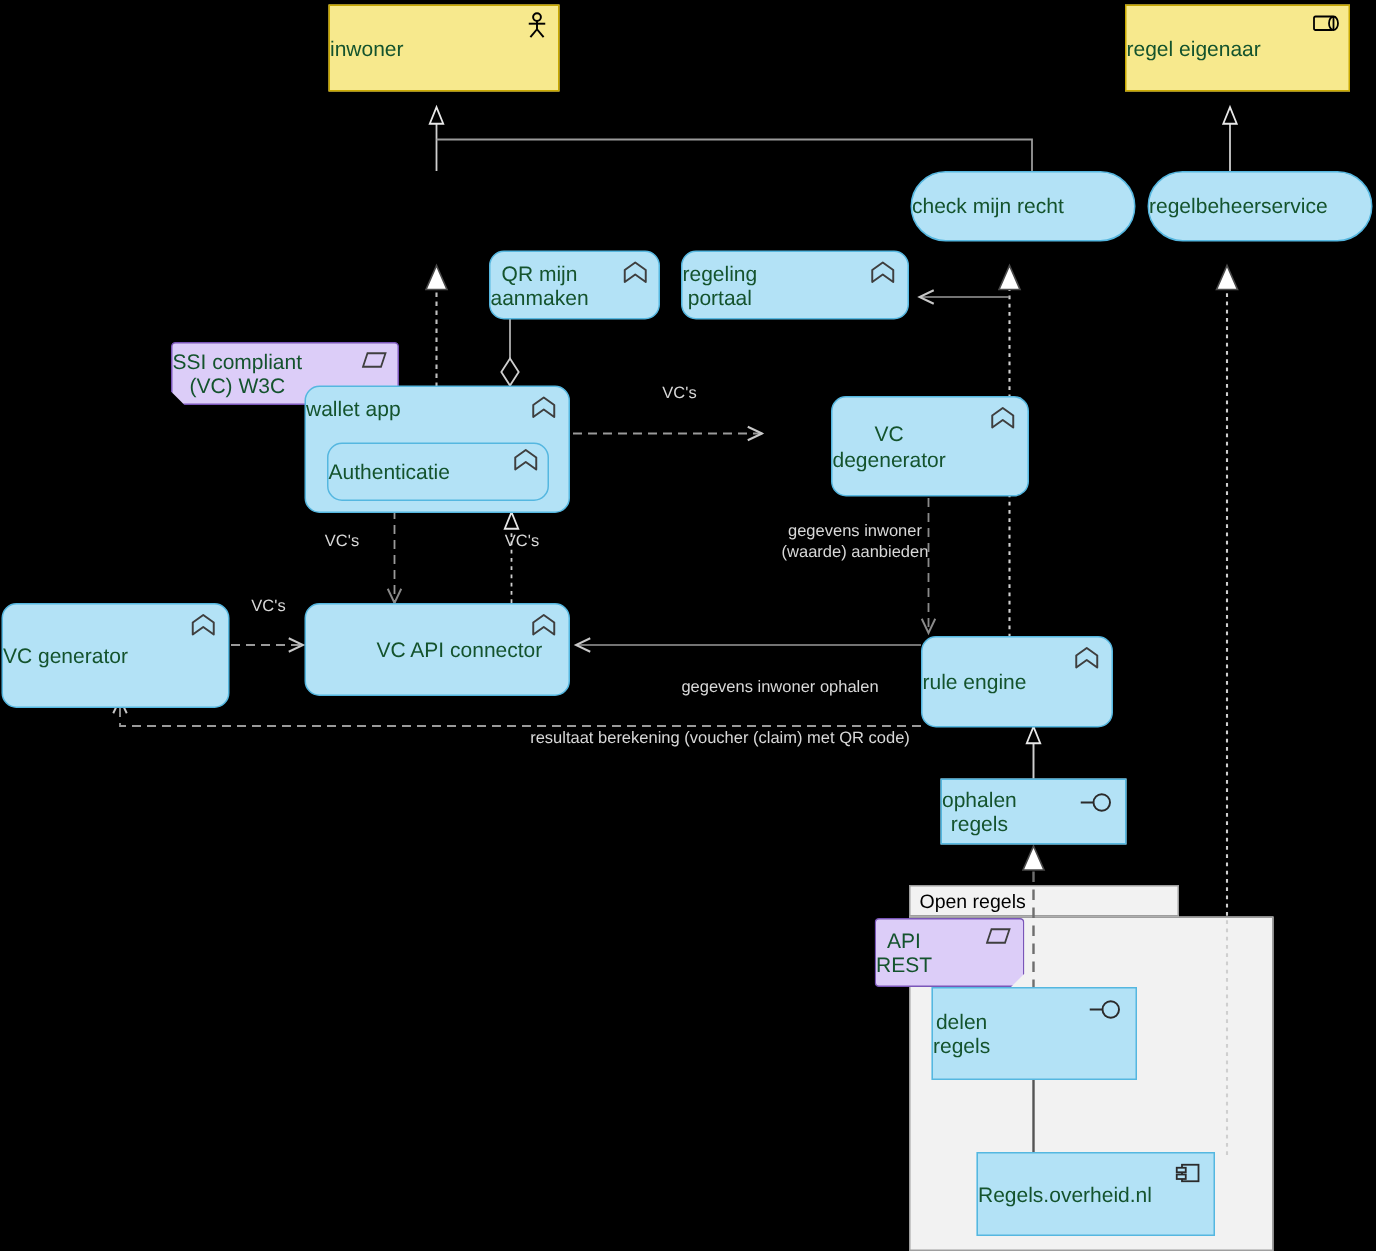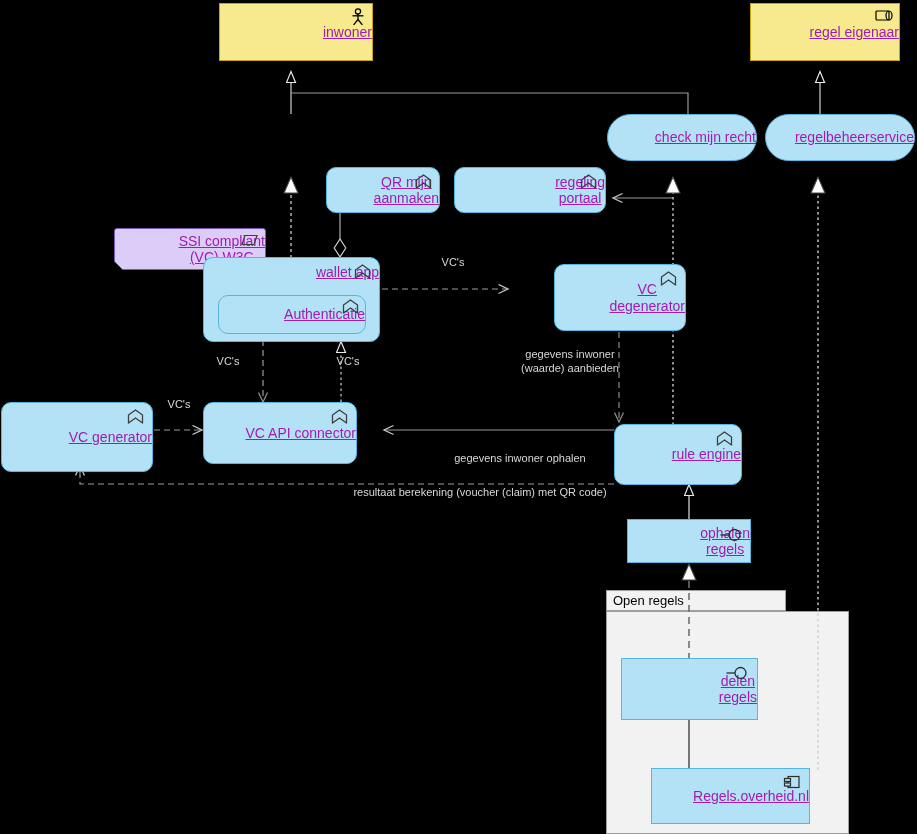--- a/index.html
+++ b/index.html
@@ -19,25 +19,24 @@
   #svg-layer {
     position: absolute; left: 0; top: 0;
     width: 917px; height: 834px;
     pointer-events: none;
   }
   .node {
     position: absolute;
     box-sizing: border-box;
     display: flex;
     align-items: center;
-    justify-content: flex-end;
+    justify-content: flex-start;
     text-align: center;
-    color: #a21caf;
+    color: #14532d;
     line-height: 1.15;
-    text-decoration: underline;
   }
   .node .lbl { white-space: pre-line; z-index: 2; }
 
   
   .actor {
     background: #F7E98D;
     border: 1px solid #C8A800;
     font-size: 14px;
   }
   
@@ -285,21 +284,21 @@
 
   <div class="node component" style="left:1px; top:402px; width:152px; height:70px;">
     <span class="icon" style="right:8px; top:6px;">
       <svg width="17" height="15" viewBox="0 0 17 15">
         <path d="M1.5,14 L1.5,6 L8.5,1 L15.5,6 L15.5,14 L8.5,9 Z" fill="none" stroke="#3F3F3F" stroke-width="1.3" stroke-linejoin="round"></path>
       </svg>
     </span>
     <span class="lbl">VC generator</span>
   </div>
 
-  <div class="node component" style="left:203px; top:402px; width:154px; height:62px;">
+  <div class="node component" style="left:203px; top:402px; width:177px; height:62px;padding-left:47px;">
     <span class="icon" style="right:8px; top:6px;">
       <svg width="17" height="15" viewBox="0 0 17 15">
         <path d="M1.5,14 L1.5,6 L8.5,1 L15.5,6 L15.5,14 L8.5,9 Z" fill="none" stroke="#3F3F3F" stroke-width="1.3" stroke-linejoin="round"></path>
       </svg>
     </span>
     <span class="lbl">VC API connector</span>
   </div>
 
   <div class="node component" style="left:614px; top:424px; width:128px; height:61px;">
     <span class="icon" style="right:8px; top:6px;">
@@ -314,20 +313,29 @@
     <span class="icon" style="right:7px; top:8px;">
       <svg width="23" height="14" viewBox="0 0 23 14">
         <line x1="0.5" y1="7" x2="9" y2="7" stroke="#2B2B2B" stroke-width="1.3"></line>
         <circle cx="14.5" cy="7" r="5.5" fill="none" stroke="#2B2B2B" stroke-width="1.3"></circle>
       </svg>
     </span>
     <span class="lbl">ophalen
 regels</span>
   </div>
 
+  <div class="node note clip-r" style="left:583px; top:612px; width:100px; height:46px;">
+    <span class="icon" style="right:8px; top:5px;">
+      <svg width="17" height="12" viewBox="0 0 17 12">
+        <path d="M4,1.5 L16,1.5 L13,10.5 L1,10.5 Z" fill="none" stroke="#3F3F3F" stroke-width="1.2"></path>
+      </svg>
+    </span>
+    <span class="lbl">API
+REST</span>
+  </div>
 
   <div class="node ifacebox" style="left:621px; top:658px; width:137px; height:62px;">
     <span class="icon" style="right:8px; top:7px;">
       <svg width="23" height="14" viewBox="0 0 23 14">
         <line x1="0.5" y1="7" x2="9" y2="7" stroke="#2B2B2B" stroke-width="1.3"></line>
         <circle cx="14.5" cy="7" r="5.5" fill="none" stroke="#2B2B2B" stroke-width="1.3"></circle>
       </svg>
     </span>
     <span class="lbl">delen
 regels</span>

